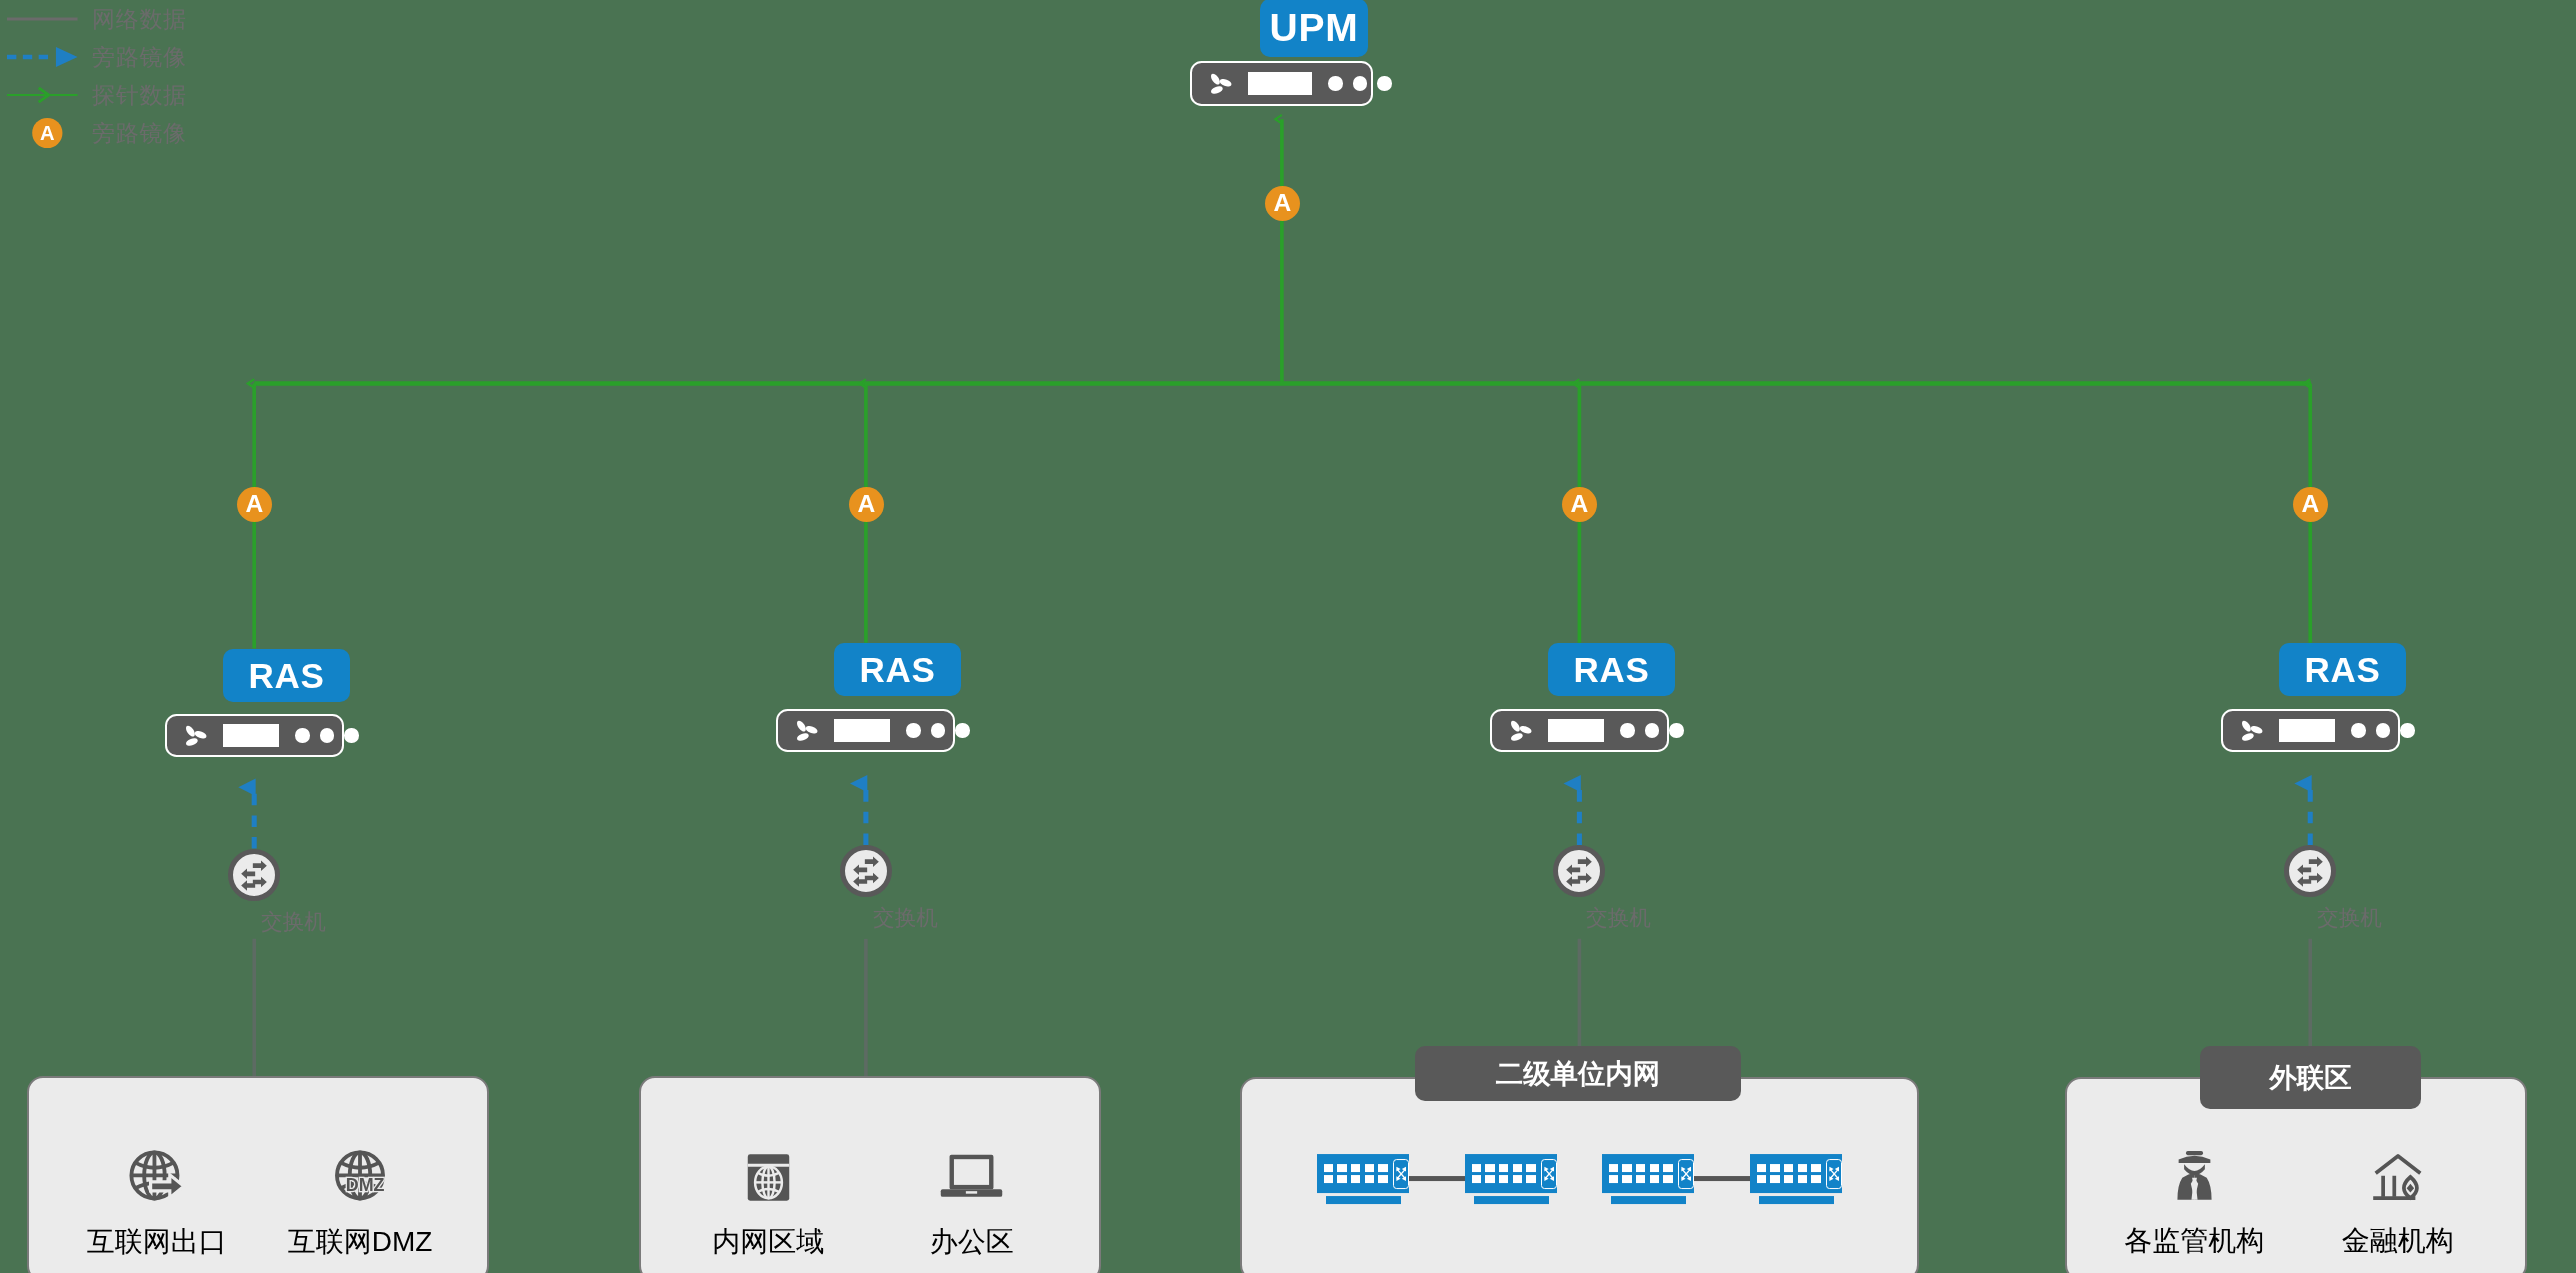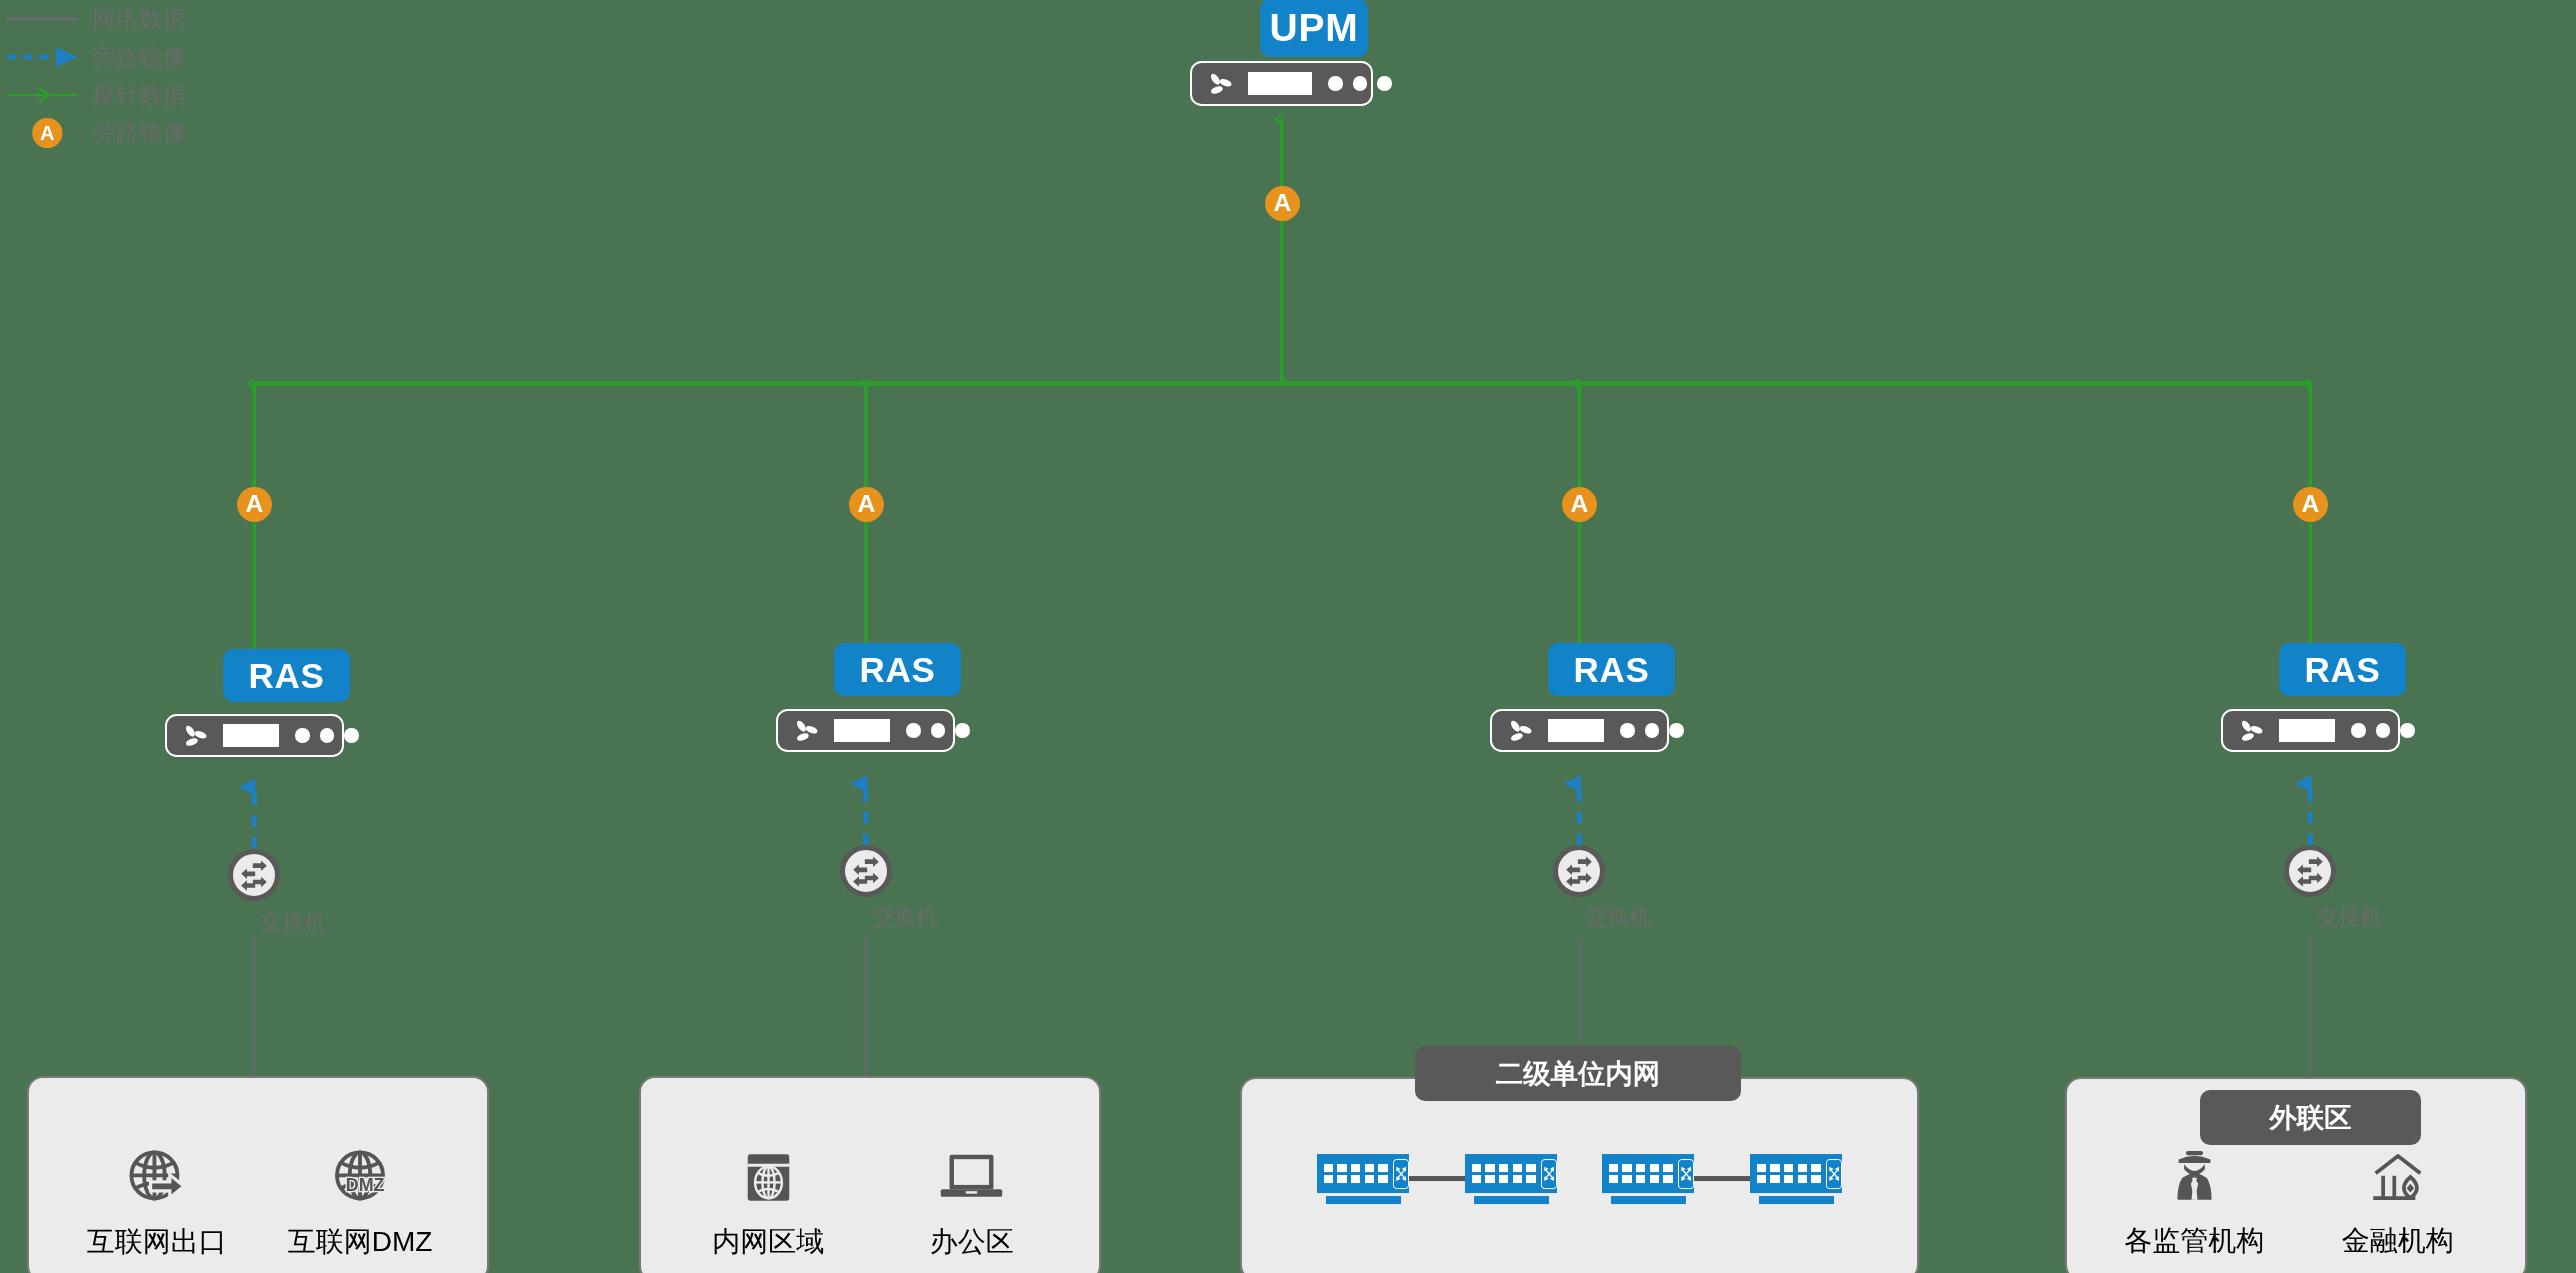--- a/index.html
+++ b/index.html
@@ -533,21 +533,21 @@
                 <polygon points="20,21 13,25 20,29" fill="#fff"></polygon>
               </svg>
             </div>
           </div>
           <div class="dev-foot"></div>
         </div>
       </div>
     </div>
   </div>
 
-  <div class="zone-tab" style="left:2200px; top:1090px; width:221px; height:55px;">
+  <div class="zone-tab" style="left:2200px; top:1046px; width:221px; height:63px;">
     <span>外联区</span>
   </div>
   <div class="zone" style="left:2065px; top:1077px; width:462px; height:204px;">
     <div class="zone-items">
       <div class="zitem">
         <div class="zitem-icon">
           <svg viewBox="0 0 100 100" width="61" height="61">
             <g fill="#555">
               <rect x="36" y="8" width="28" height="7" rx="3"></rect>
               <path d="M24 22 q26 -12 52 0 v6 h-52 z"></path>

